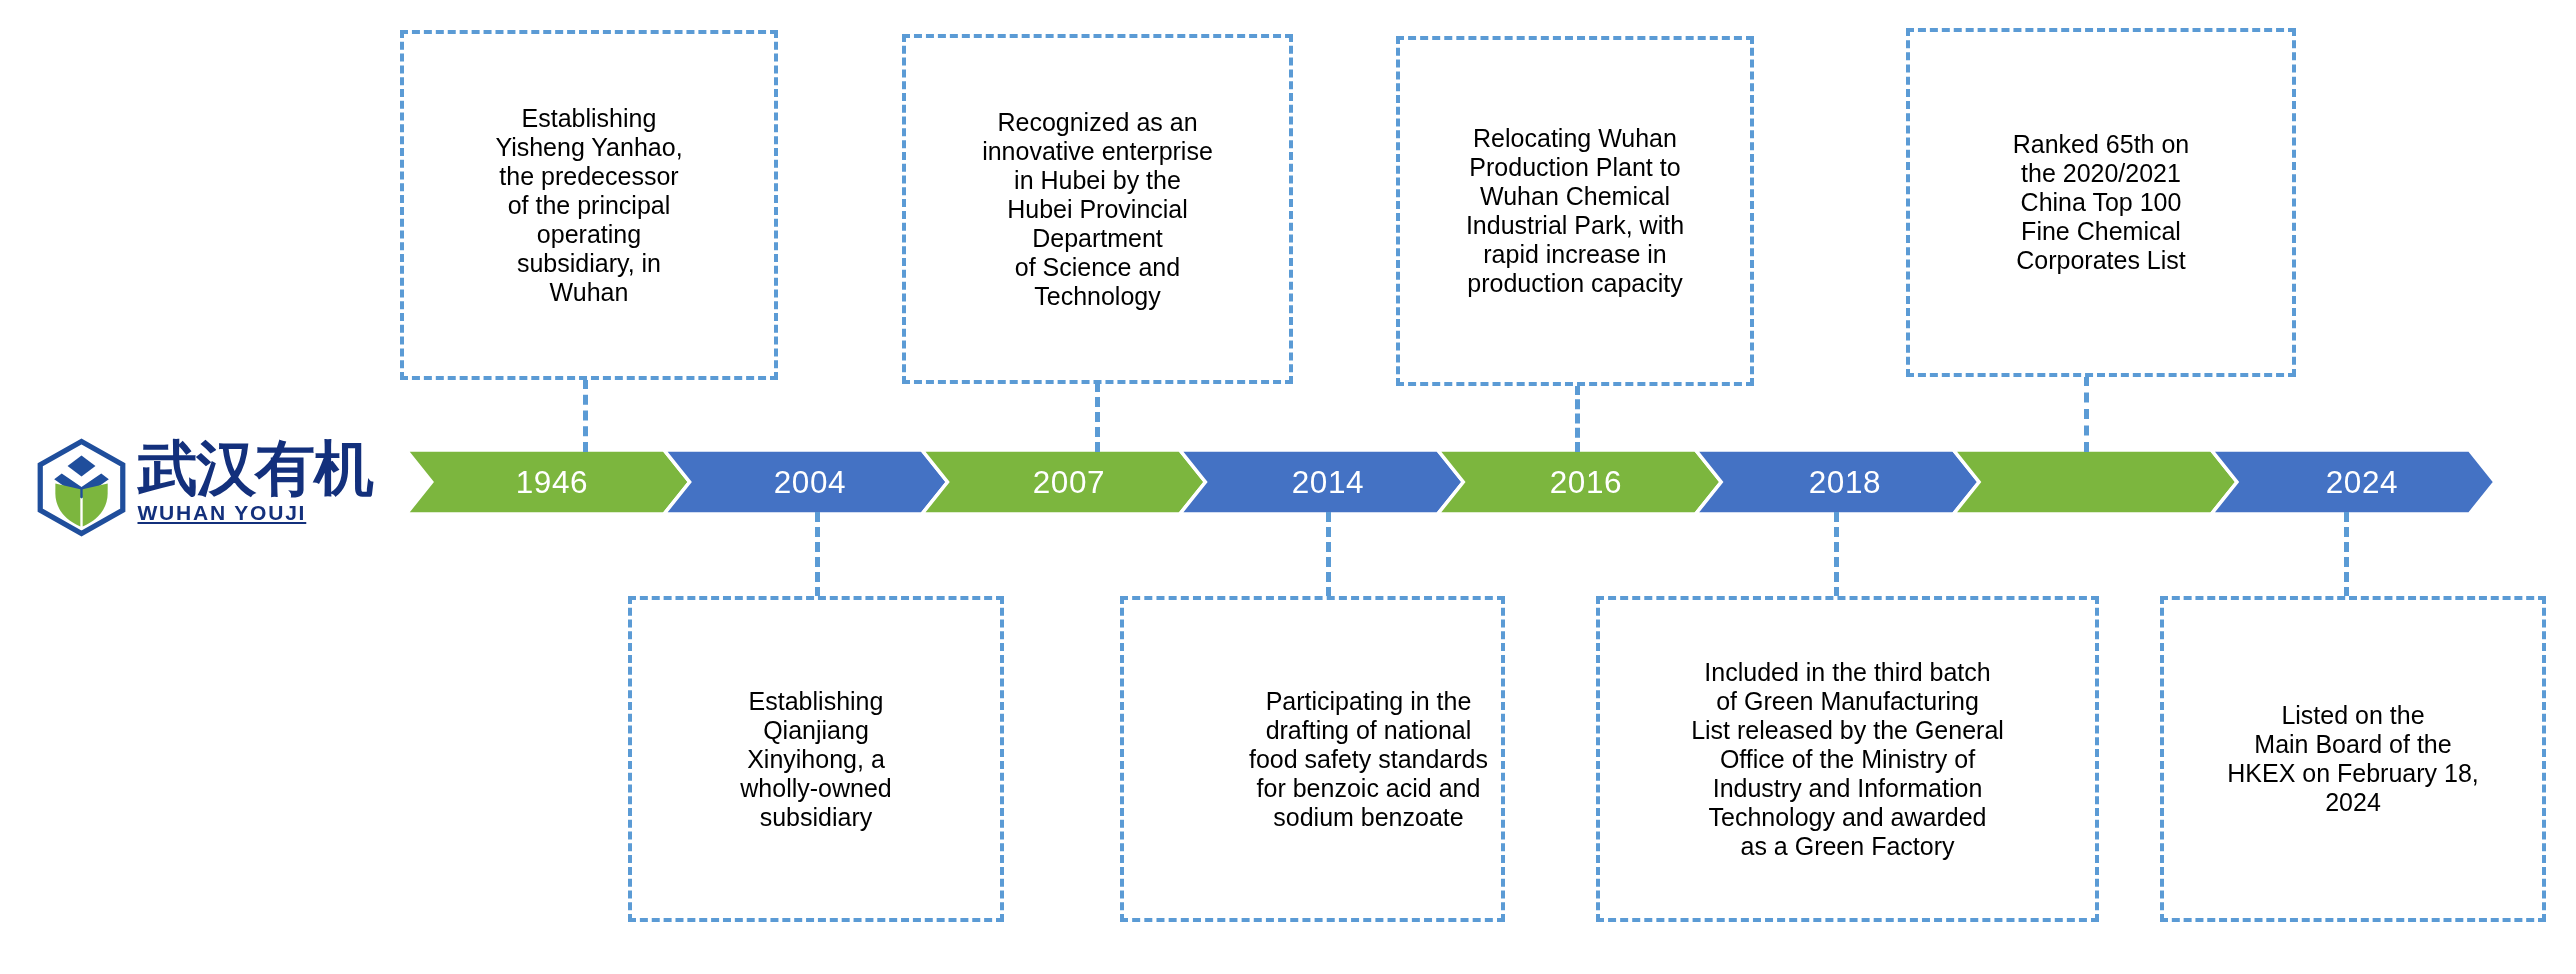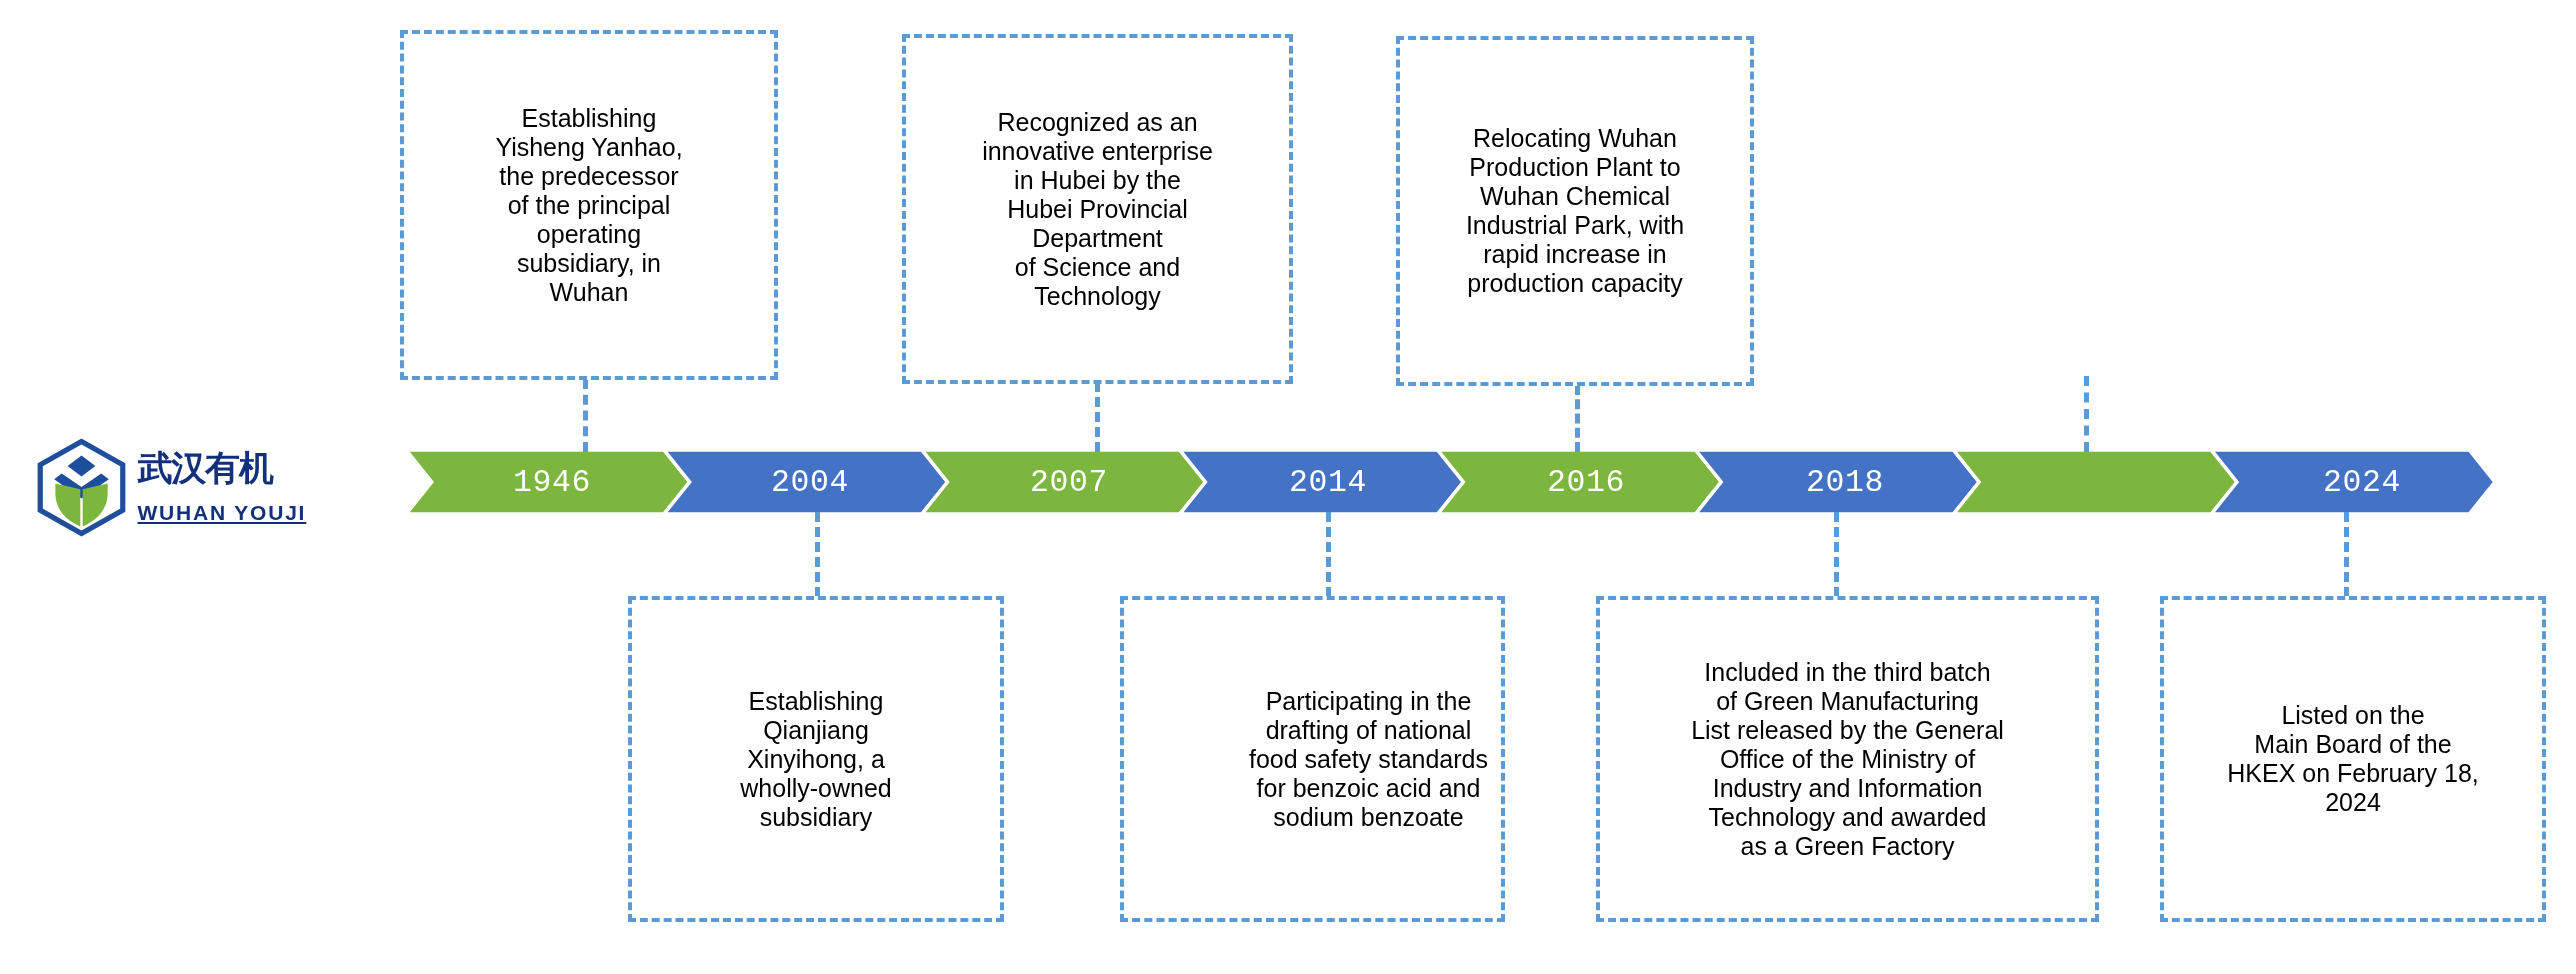--- a/index.html
+++ b/index.html
@@ -35,21 +35,21 @@
   .logo-text {
     position: absolute;
     left: 120px;
     top: 3.5px;
     width: 233px;
     height: 96px;
   }
   .logo-cn {
     font-family: "DejaVu Sans", sans-serif;
     font-weight: bold;
-    font-size: 35px;
+    font-size: 60px;
     line-height: 58px;
     color: #13307C;
     letter-spacing: -1.2px;
     white-space: nowrap;
   }
   .logo-en {
     font-family: "Liberation Sans", sans-serif;
     font-weight: bold;
     font-size: 21px;
     line-height: 26px;
@@ -70,21 +70,21 @@
   }
   .chev-label {
     position: absolute;
     top: 0;
     height: 64px;
     display: flex;
     align-items: center;
     justify-content: center;
     color: #ffffff;
     font-size: 31.5px;
-    font-family: Liberation Mono, monospace;
+    font-family: Liberation Sans, sans-serif;
     font-weight: 400;
     letter-spacing: 0.6px;
     pointer-events: none;
   }
 
   
   .callout {
     position: absolute;
     border: 4.7px dashed #5B9BD5;
     background: #ffffff;
@@ -184,20 +184,27 @@
 
   <div class="callout" style="left:1396px; top:36px; width:358px; height:350px;">
     <div class="txt">Relocating Wuhan
 Production Plant to
 Wuhan Chemical
 Industrial Park, with
 rapid increase in
 production capacity</div>
   </div>
 
+  <div class="callout" style="left:1906px; top:28px; width:390px; height:349px;">
+    <div class="txt">Ranked 65th on
+the 2020/2021
+China Top 100
+Fine Chemical
+Corporates List</div>
+  </div>
 
   <div class="callout" style="left:628px; top:596px; width:376px; height:326px;">
     <div class="txt">Establishing
 Qianjiang
 Xinyihong, a
 wholly-owned
 subsidiary</div>
   </div>
 
   <div class="callout" style="left:1120px; top:596px; width:385px; height:326px;justify-content:flex-end;">

